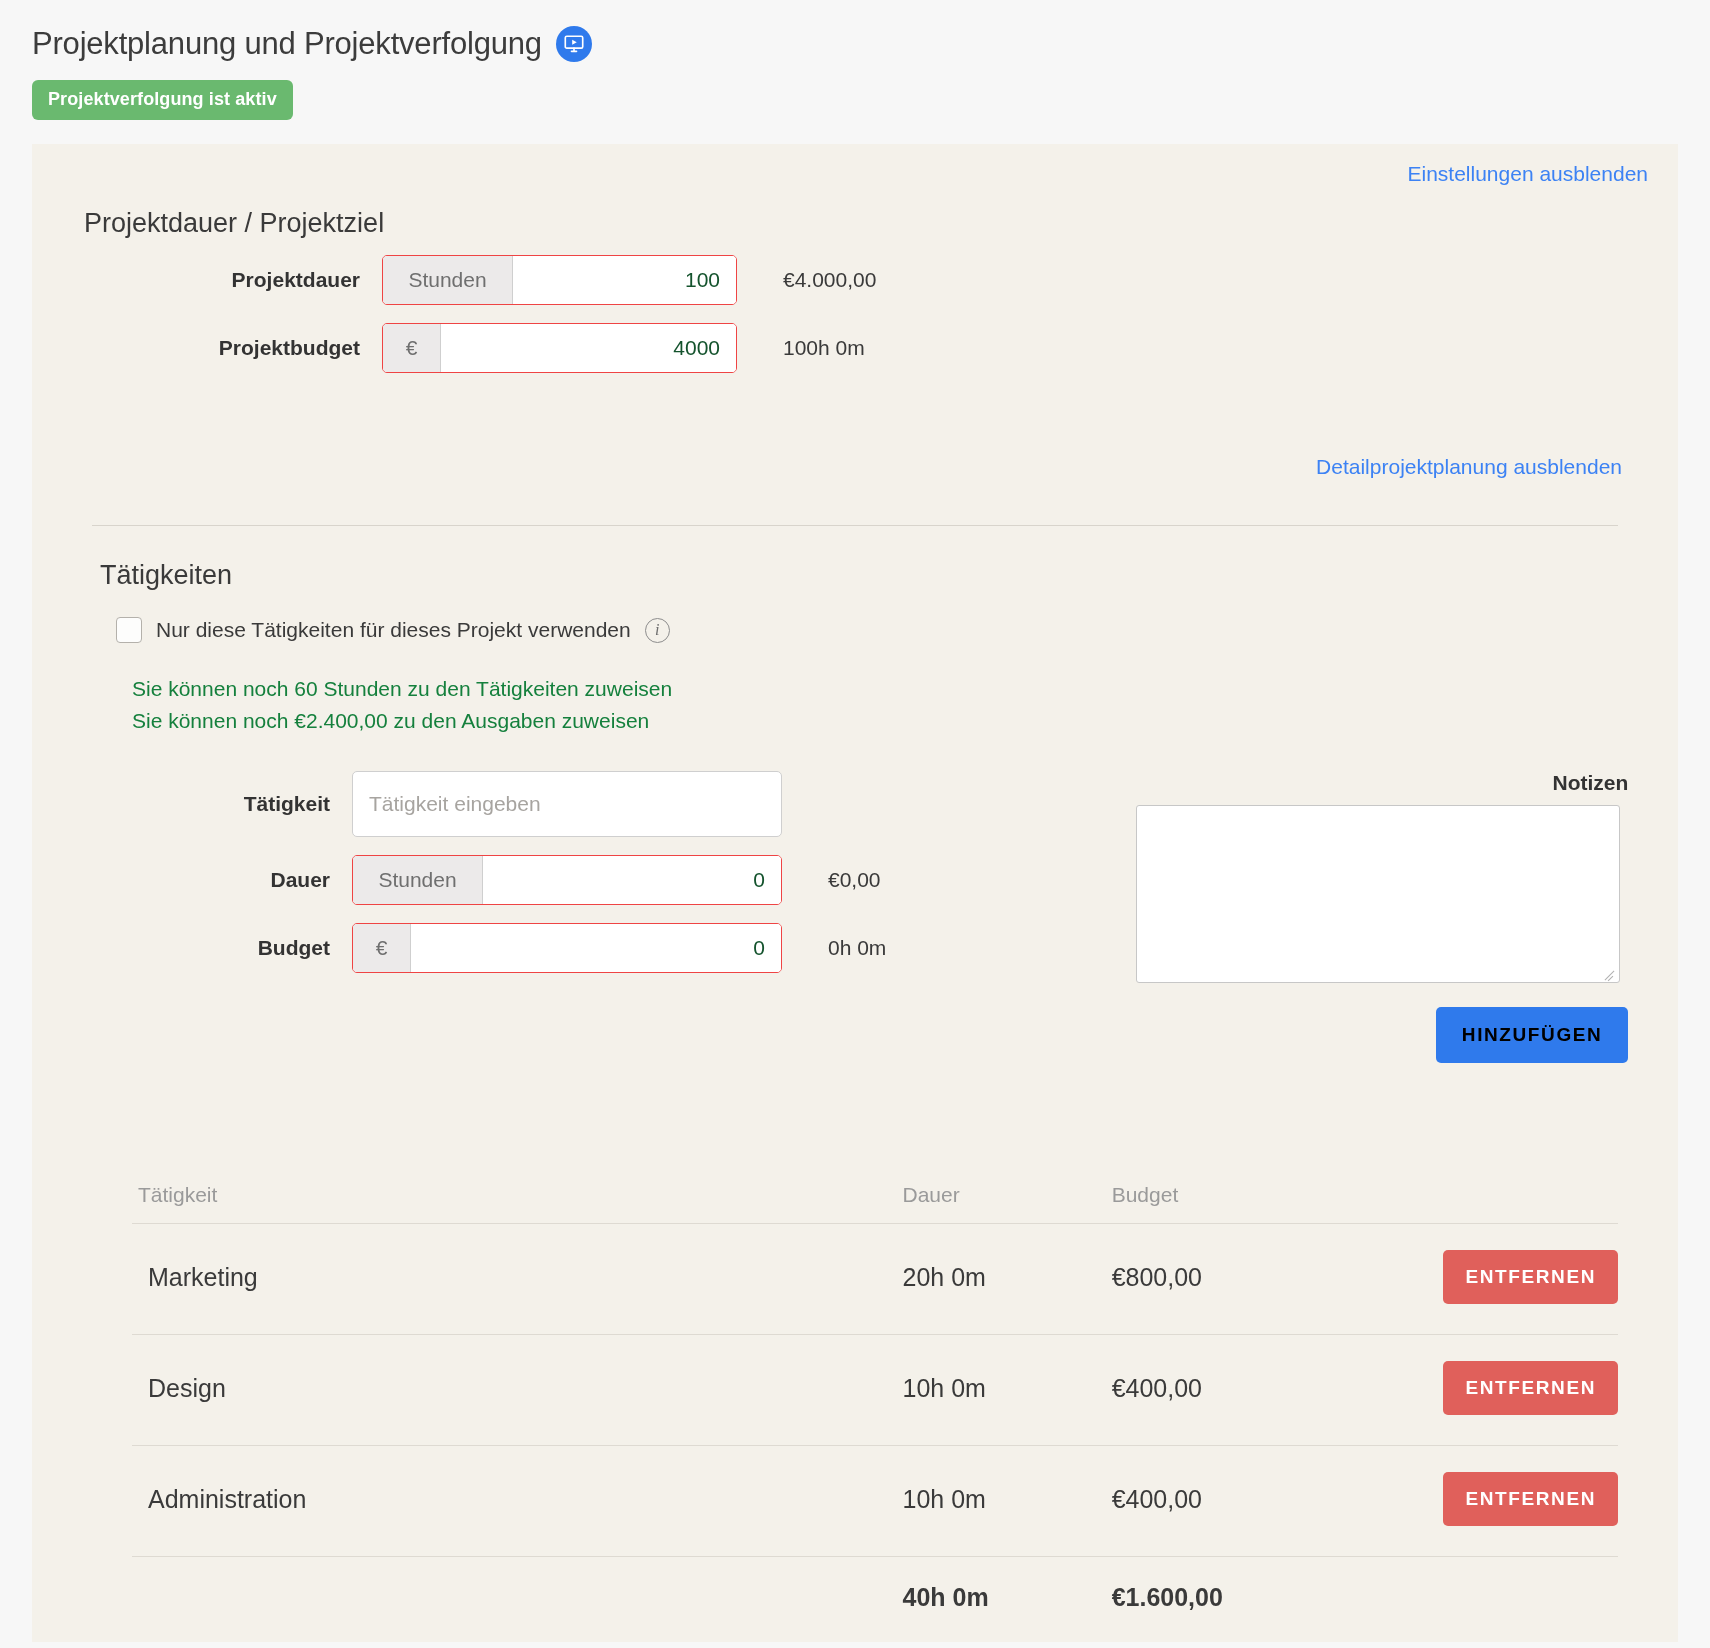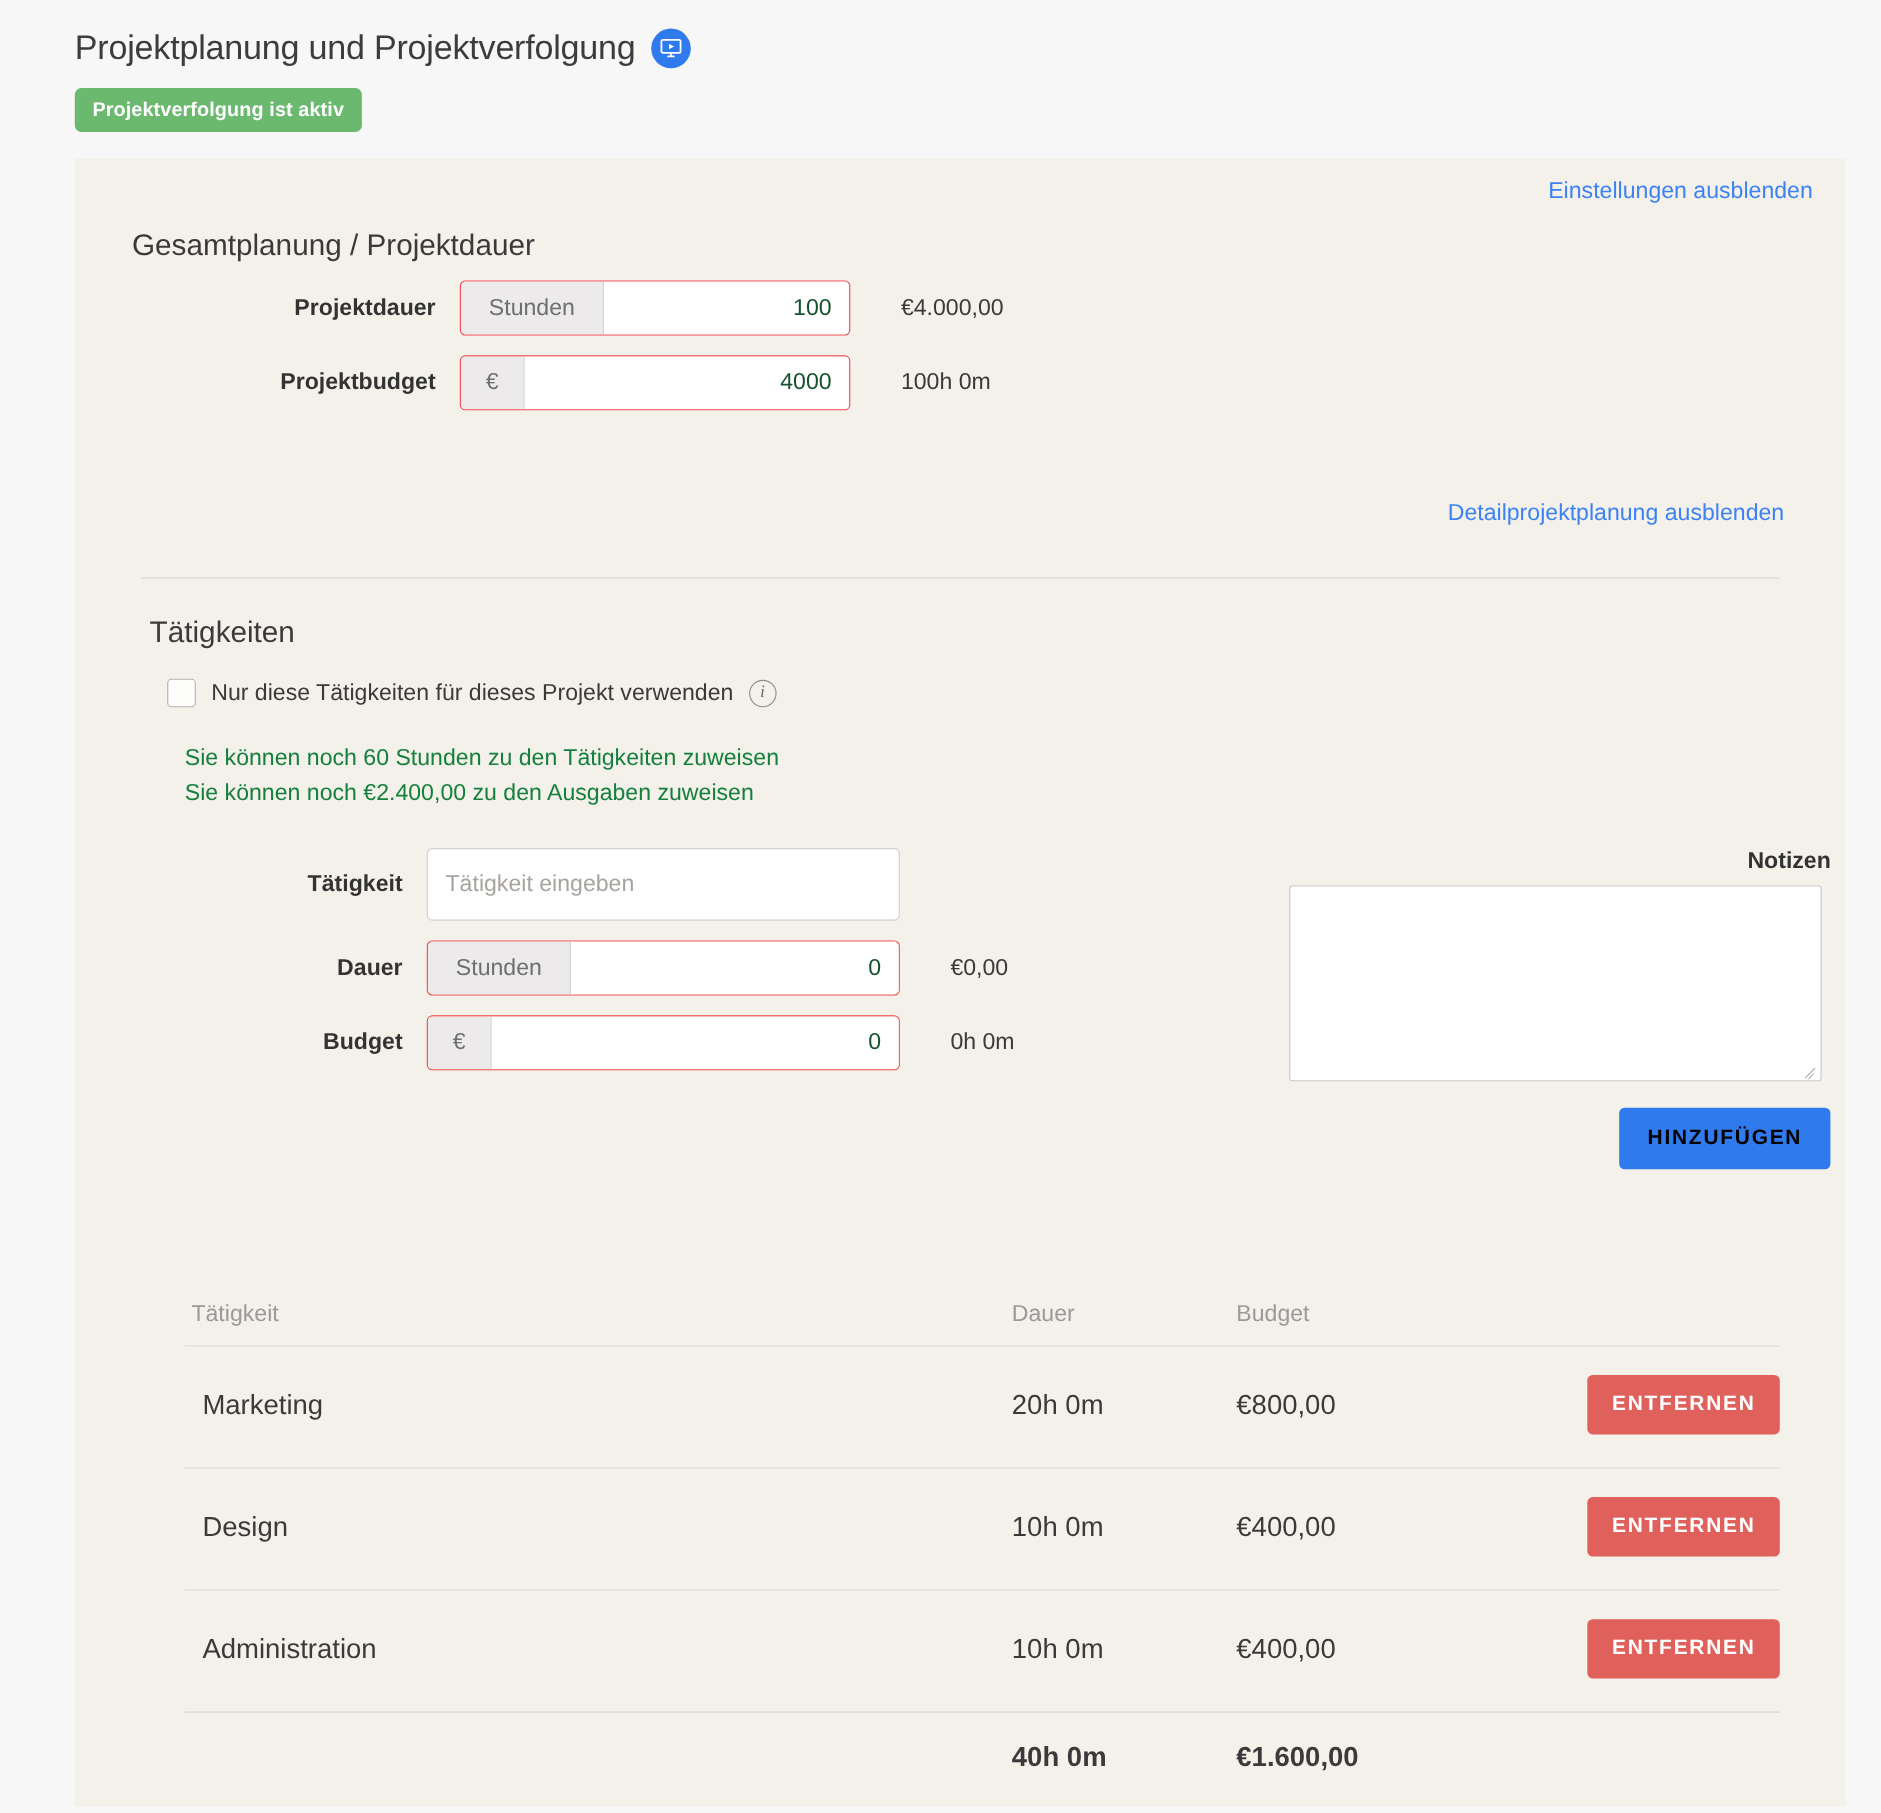--- a/index.html
+++ b/index.html
@@ -7,21 +7,21 @@
     margin: 0;
     padding: 0;
     width: 1710px;
     height: 1648px;
     background: #f7f7f7;
     font-family: "Liberation Sans", sans-serif;
     color: #3a3a3a;
     overflow: hidden;
   }
 
-  .page { position: relative; width: 1710px; height: 1648px; padding-left: 36px; }
+  .page { position: relative; width: 1710px; height: 1648px; }
 
   
   .header { padding: 26px 0 0 32px; }
   .title-row { display: flex; align-items: center; gap: 14px; }
   .page-title {
     font-size: 31px;
     font-weight: 400;
     color: #3c3c3c;
     letter-spacing: -0.2px;
   }
@@ -301,21 +301,21 @@
     </div>
     <div class="status-badge">Projektverfolgung ist aktiv</div>
   </div>
 
   <div class="settings-panel">
 
     <div class="link-right">
       <a class="blue-link">Einstellungen ausblenden</a>
     </div>
 
-    <div class="section-title">Gesamtplanung / Projektdauer</div>
+    <div class="section-title">Projektdauer / Projektziel</div>
 
     <div class="form-area">
 
       <div class="form-row">
         <div class="form-label lbl-w1">Projektdauer</div>
         <div class="input-group ig-w1">
           <div class="ig-addon wide">Stunden</div>
           <div class="ig-value">100</div>
         </div>
         <div class="side-text">€4.000,00</div>

